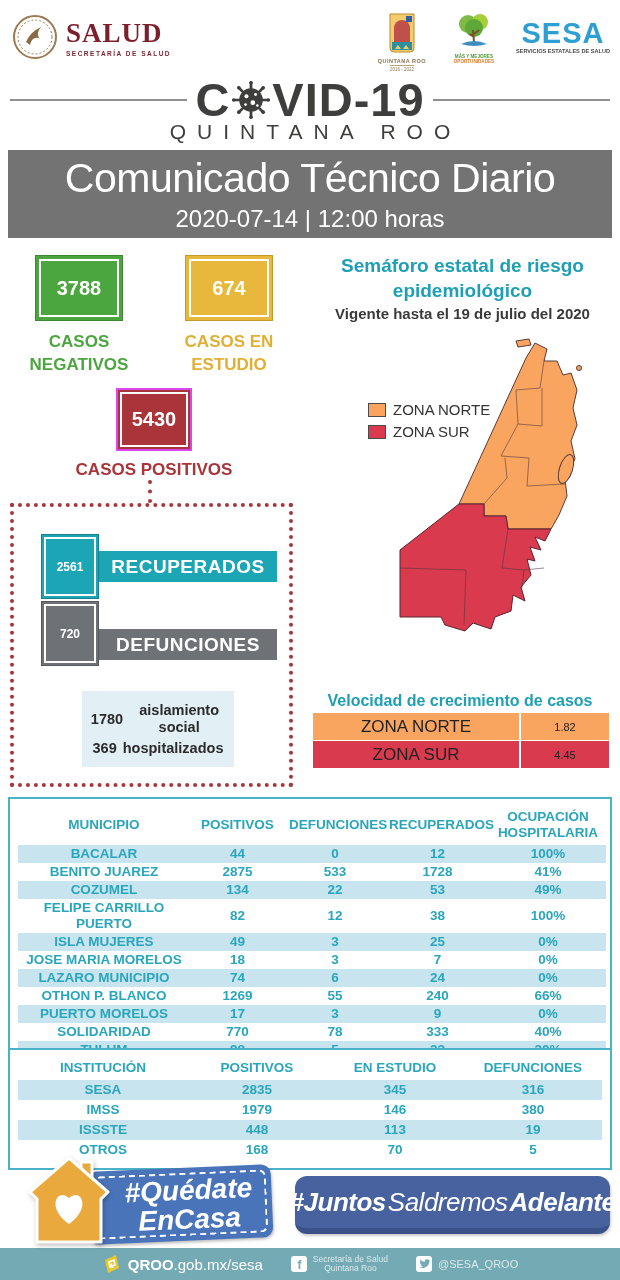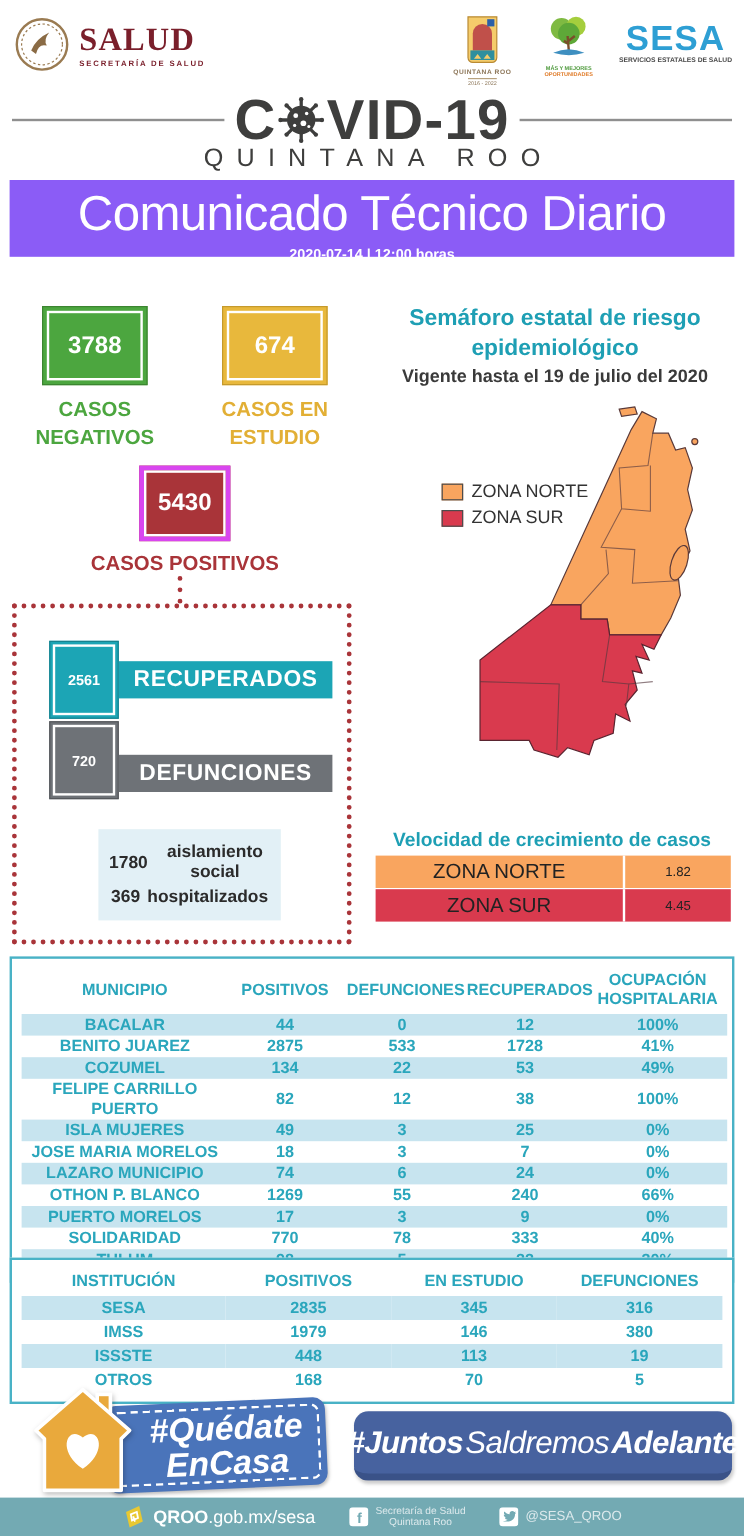--- a/index.html
+++ b/index.html
@@ -21,29 +21,29 @@
   .sesa-sub { font-size:5.6px; font-weight:bold; color:#4A4A4A; margin-top:2px; white-space:nowrap; }
 
   .covid-row { position:absolute; top:72px; left:0; width:620px; display:flex; align-items:center; }
   .covid-line { flex:1; height:2px; background:#8F8F8F; }
   .covid-line.l { margin-left:10px; } .covid-line.r { margin-right:10px; }
   .covid-title { font-size:47px; font-weight:bold; color:#3E3E3D; letter-spacing:1px; padding:0 8px; display:flex; align-items:center; }
   .covid-title svg { margin:0 1px; }
   .covid-region { position:absolute; top:120px; left:0; width:620px; text-align:center; font-size:21px; color:#3E3E3D; letter-spacing:11px; text-indent:11px; }
 
   
-  .banner { position:absolute; left:8px; top:150px; width:604px; height:64px; background:#8b5cf6; color:#fff; text-align:center; }
+  .banner { position:absolute; left:8px; top:150px; width:604px; height:88px; background:#737373; color:#fff; text-align:center; }
   .banner-title { font-size:41px; font-weight:500; margin-top:5px; letter-spacing:-.5px; }
-  .banner-date { font-size:12px; font-weight:bold; margin-top:3px; }
+  .banner-date { font-size:24px; font-weight:normal; margin-top:3px; }
 
   
   .stat-box { position:absolute; display:flex; align-items:center; justify-content:center; color:#fff; font-weight:bold; font-size:20px; outline:2px solid #fff; outline-offset:-6px; }
   .box-green { left:35px; top:255px; width:88px; height:66px; background:#4CA63F; border:1px solid #3c8531; }
   .box-gold  { left:185px; top:255px; width:88px; height:66px; background:#E8B83C; border:1px solid #c59a2c; }
-  .box-red   { left:116px; top:388px; width:76px; height:63px; background:#A93439; border:4px solid #d946ef; }
+  .box-red   { left:116px; top:388px; width:76px; height:63px; background:#A93439; border:2px solid #d946ef; }
   .stat-label { position:absolute; text-align:center; font-weight:bold; font-size:17px; line-height:23px; }
   .lbl-green { left:19px; top:330px; width:120px; color:#4CA63F; }
   .lbl-gold  { left:169px; top:330px; width:120px; color:#E2AF35; }
   .lbl-red   { left:40px; top:458px; width:228px; color:#A93439; }
 
   .dot-connector { position:absolute; left:148px; top:480px; height:23px; width:0; border-left:4px dotted #A93439; }
   .dotted-box { position:absolute; left:10px; top:503px; width:283px; height:284px; border:4px dotted #A93439; }
   .sq { position:absolute; display:flex; align-items:center; justify-content:center; color:#fff; font-weight:bold; font-size:12px; outline:2px solid #fff; outline-offset:-5px; }
   .sq-teal { left:27px; top:27px; width:58px; height:65px; background:#1CA5B5; border:1px solid #16828f;}
   .sq-gray { left:27px; top:94px; width:58px; height:65px; background:#6E7277; border:1px solid #55585c;}

